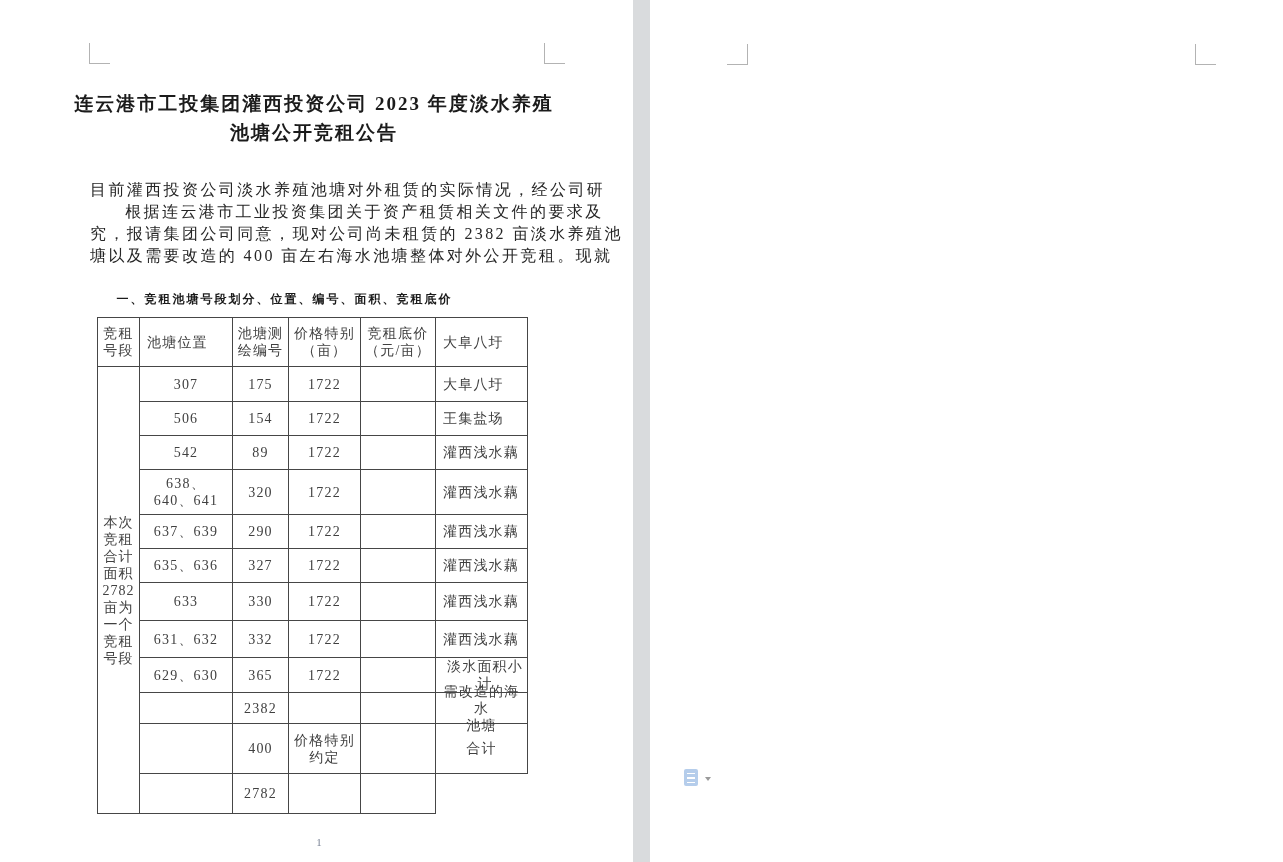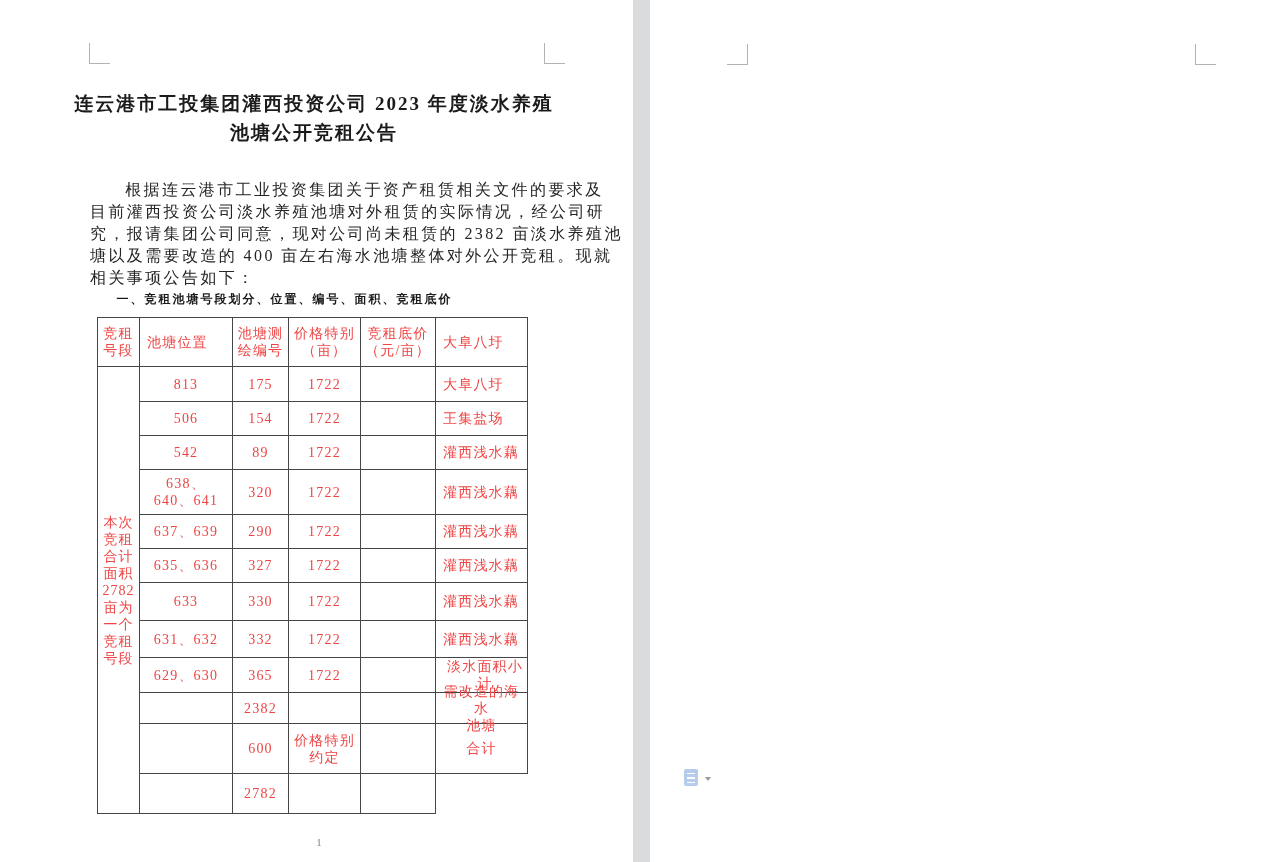--- a/index.html
+++ b/index.html
@@ -34,21 +34,21 @@
     position:absolute; left:90px; top:276px; width:530px;
     font-size:12px; font-weight:bold; letter-spacing:2px; color:#1b1b1b;
     text-indent:2.2em; white-space:nowrap;
   }
   #rent-table {
     position:absolute; left:97px; top:302px;
     display:grid;
     grid-template-columns:42px 93px 56px 72px 75px 92px;
     grid-template-rows:49px 35px 34px 34px 45px 34px 34px 38px 37px 35px 31px 50px 40px;
     border-top:1px solid #464646; border-left:1px solid #464646;
-    font-size:14px; color:#ef4444;
+    font-size:14px; color:#404040;
   }
   .cell {
     border-right:1px solid #464646; border-bottom:1px solid #464646;
     display:flex; align-items:center; justify-content:center;
     text-align:center; white-space:pre-line; line-height:17px;
     letter-spacing:1.2px; box-sizing:border-box;
   }
   .cell.left { justify-content:flex-start; text-align:center; padding-left:7px; }
   .cell.group { grid-column:1; grid-row:2 / span 12; line-height:17px; letter-spacing:1px; }
   .pagenum {
@@ -79,25 +79,24 @@
 <div class="page" id="page1">
   <div class="crop l" style="left:89px; top:28px;"></div>
   <div class="crop l" style="left:544px; top:28px;"></div>
 
   <div id="title">
     <div>连云港市工投集团灌西投资公司 2023 年度淡水养殖</div>
     <div>池塘公开竞租公告</div>
   </div>
 
   <div id="intro">
+      <div class="tline">目前灌西投资公司淡水养殖池塘对外租赁的实际情况，经公司研</div>
       <div class="tline ind">根据连云港市工业投资集团关于资产租赁相关文件的要求及</div>
-      <div class="tline">目前灌西投资公司淡水养殖池塘对外租赁的实际情况，经公司研</div>
       <div class="tline">究，报请集团公司同意，现对公司尚未租赁的 2382 亩淡水养殖池</div>
       <div class="tline">塘以及需要改造的 400 亩左右海水池塘整体对外公开竞租。现就</div>
-      <div class="tline">相关事项公告如下：</div>
     </div>
 
   <div id="sec1">一、竞租池塘号段划分、位置、编号、面积、竞租底价</div>
 
   <div id="rent-table">
       <div class="cell head">竞租
 号段</div>
       <div class="cell head left">池塘位置</div>
       <div class="cell head">池塘测
 绘编号</div>
@@ -108,21 +107,21 @@
       <div class="cell group">本次
 竞租
 合计
 面积
 2782
 亩为
 一个
 竞租
 号段</div>
       <div class="cell left">大阜八圩</div>
-      <div class="cell">813</div>
+      <div class="cell">307</div>
       <div class="cell">175</div>
       <div class="cell">1722</div>
       <div class="cell"></div>
       <div class="cell left">大阜八圩</div>
       <div class="cell">506</div>
       <div class="cell">154</div>
       <div class="cell">1722</div>
       <div class="cell"></div>
       <div class="cell left">王集盐场</div>
       <div class="cell">542</div>
@@ -161,21 +160,21 @@
       <div class="cell">1722</div>
       <div class="cell"></div>
       <div class="cell left">淡水面积小计</div>
       <div class="cell"></div>
       <div class="cell">2382</div>
       <div class="cell"></div>
       <div class="cell"></div>
       <div class="cell">需改造的海水
 池塘</div>
       <div class="cell"></div>
-      <div class="cell">600</div>
+      <div class="cell">400</div>
       <div class="cell">价格特别
 约定</div>
       <div class="cell"></div>
       <div class="cell">合计</div>
       <div class="cell"></div>
       <div class="cell">2782</div>
       <div class="cell"></div>
       <div class="cell"></div>
     </div>
 

